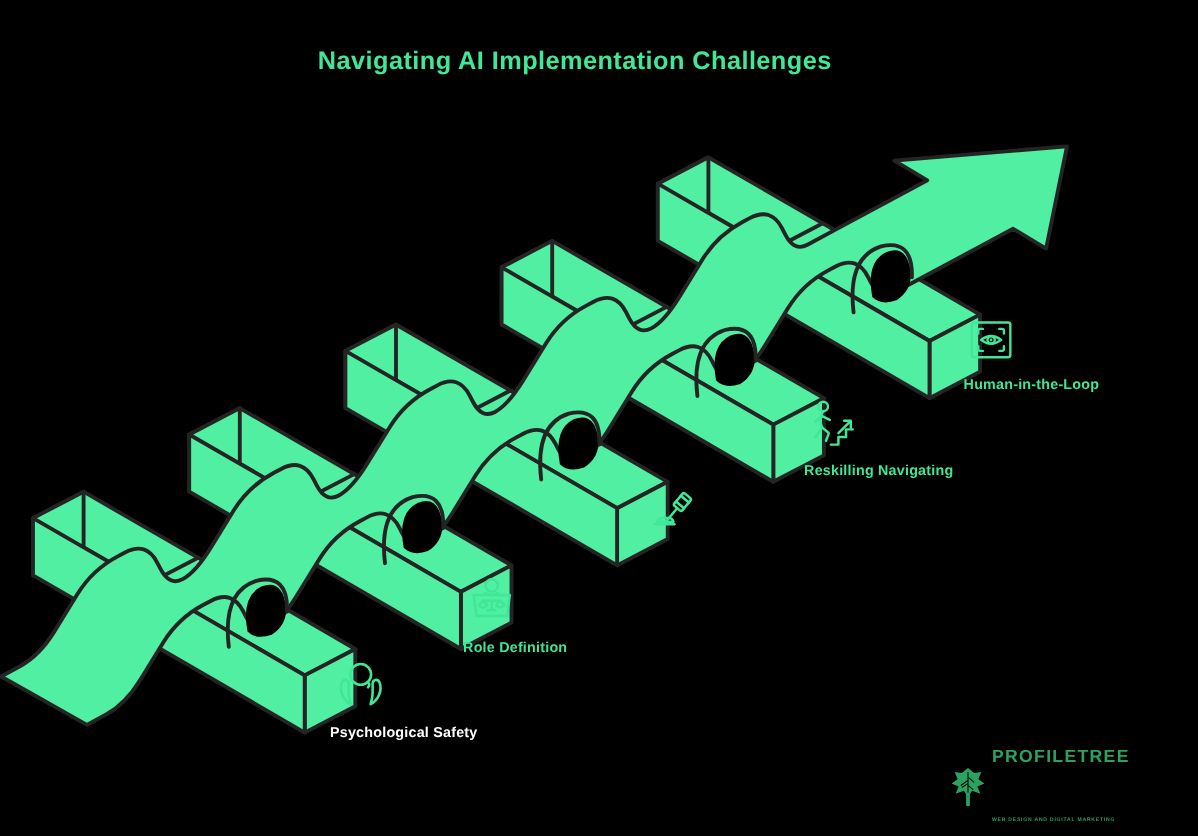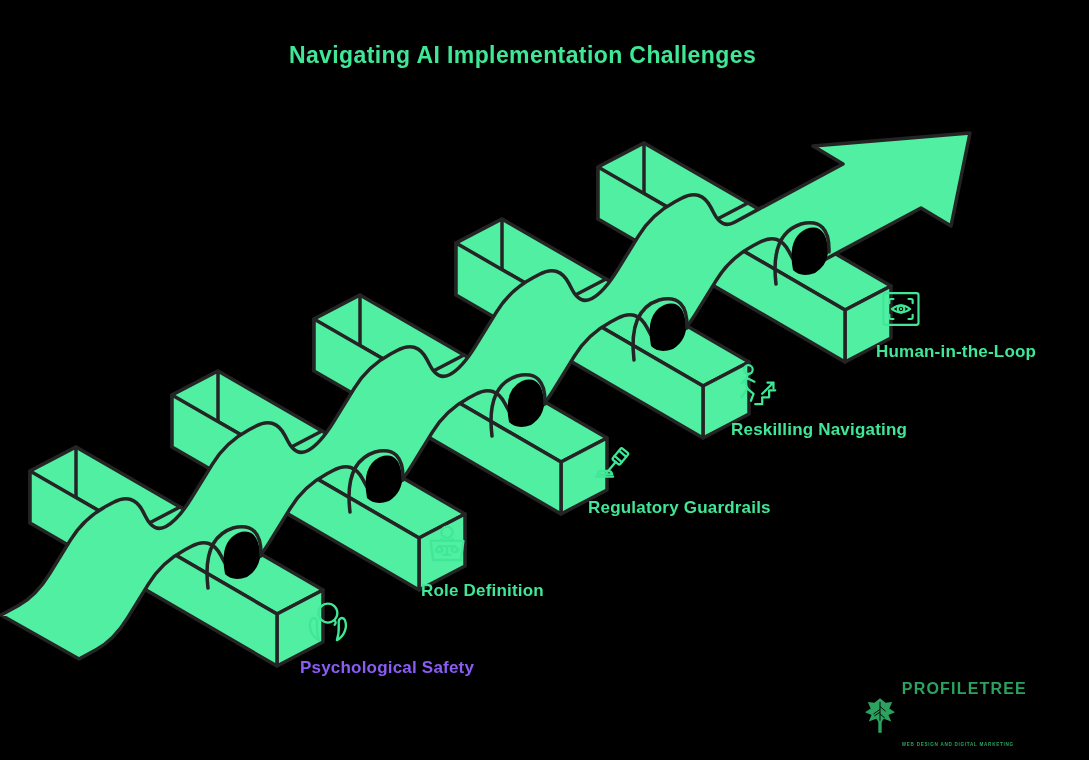--- a/index.html
+++ b/index.html
@@ -3,21 +3,21 @@
 <meta charset="utf-8">
 <style>
   html,body{margin:0;padding:0;background:#000;}
   .stage{position:relative;width:1045px;height:760px;background:#000;overflow:hidden;
          font-family:"Liberation Sans",sans-serif;}
   .title{position:absolute;top:42px;left:0;width:100%;text-align:center;
          font-size:23px;font-weight:800;letter-spacing:.4px;}
   #scene{position:absolute;left:0;top:0;}
   .step{position:absolute;}
   .step-icon{display:block;margin:0 0 8px 0;}
-  .step-label{font-size:17px;font-weight:bold;white-space:nowrap;letter-spacing:.2px;}
+  .step-label{font-size:13px;font-weight:bold;white-space:nowrap;letter-spacing:.2px;}
   .logo{position:absolute;right:18px;bottom:12px;display:flex;align-items:center;gap:7px;}
   .logo-text{display:flex;flex-direction:column;line-height:1;gap:43px;}
   .logo-name{font-size:16px;font-weight:800;letter-spacing:1.2px;}
   .logo-tagline{font-size:4.6px;font-weight:bold;letter-spacing:.72px;margin-top:3px;}
 </style>
 </head>
 <body>
 
 <div class="stage">
 
@@ -67,21 +67,21 @@
 
   <div class="title" style="color: rgb(63, 231, 151);">Navigating AI Implementation Challenges</div>
 
   <div class="step" style="left:300px;top:596px">
     <svg class="step-icon" width="54" height="54" viewBox="-30 -30 60 60" fill="none" stroke-width="2.6" stroke-linecap="round" stroke-linejoin="round" style="stroke: rgb(63, 231, 151);">
       <circle cx="1" cy="-11" r="10.5"></circle>
       <path d="M8,-3 q3,2 0.5,5"></path>
       <path d="M-9,19 C-17,15 -21,5 -18,-3 C-16,-7 -11,-6 -11,-1 C-11,3 -12,10 -9,19"></path>
       <path d="M11,19 C19,15 23,5 20,-3 C18,-7 13,-6 13,-1 C13,3 14,10 11,19"></path>
     </svg>
-    <div class="step-label" style="color: #8b5cf6;">Psychological Safety</div>
+    <div class="step-label" style="color: #ffffff;">Psychological Safety</div>
   </div>
 
   <div class="step" style="left:421px;top:521px">
     <svg class="step-icon" width="52" height="52" viewBox="-30 -30 60 60" fill="none" stroke-width="2.6" stroke-linecap="round" stroke-linejoin="round" style="stroke: rgb(63, 231, 151);">
       <circle cx="0" cy="-17" r="6.5"></circle>
       <path d="M-7,-9 Q0,-5 7,-9"></path>
       <path d="M-19,-7 H19 L16,15 H-16 Z"></path>
       <path d="M-9,-1 H9 M0,-1 V9 M-4,9 H4"></path>
       <path d="M-13,3 L-9,-1 L-5,3 M-13,3 a4,3 0 0 0 8,0"></path>
       <path d="M5,3 L9,-1 L13,3 M5,3 a4,3 0 0 0 8,0"></path>
@@ -92,21 +92,20 @@
   <div class="step" style="left:588px;top:438px">
     <svg class="step-icon" width="52" height="52" viewBox="-30 -30 60 60" fill="none" stroke-width="2.6" stroke-linecap="round" stroke-linejoin="round" style="stroke: rgb(63, 231, 151);">
       <g transform="rotate(40)">
         <rect x="-5.5" y="-20" width="11" height="17" rx="2"></rect>
         <path d="M-5.5,-15.5 H5.5 M-5.5,-7.5 H5.5"></path>
         <path d="M0,-3 V17"></path>
       </g>
       <path d="M-19,12 q1,-4 5,-4 h7 q4,0 5,4 z"></path>
       <path d="M-21,14.5 h20"></path>
     </svg>
-    <div class="step-label" style="color: rgb(63, 231, 151);">Regulatory Guardrails</div>
   </div>
 
   <div class="step" style="left:731px;top:360px">
     <svg class="step-icon" width="52" height="52" viewBox="-30 -30 60 60" fill="none" stroke-width="2.6" stroke-linecap="round" stroke-linejoin="round" style="stroke: rgb(63, 231, 151);">
       <circle cx="-10" cy="-19" r="5"></circle>
       <path d="M-10,-14 C-14,-8 -13,-1 -11,3"></path>
       <path d="M-11,-9 L-18,-3 M-11,-9 L-3,-5"></path>
       <path d="M-11,3 L-18,13 M-11,3 L-4,9 L-7,17"></path>
       <path d="M-2,21 H6 V13 H14 V5 H21"></path>
       <path d="M6,9 L19,-4 M12,-4 H19 V3"></path>

